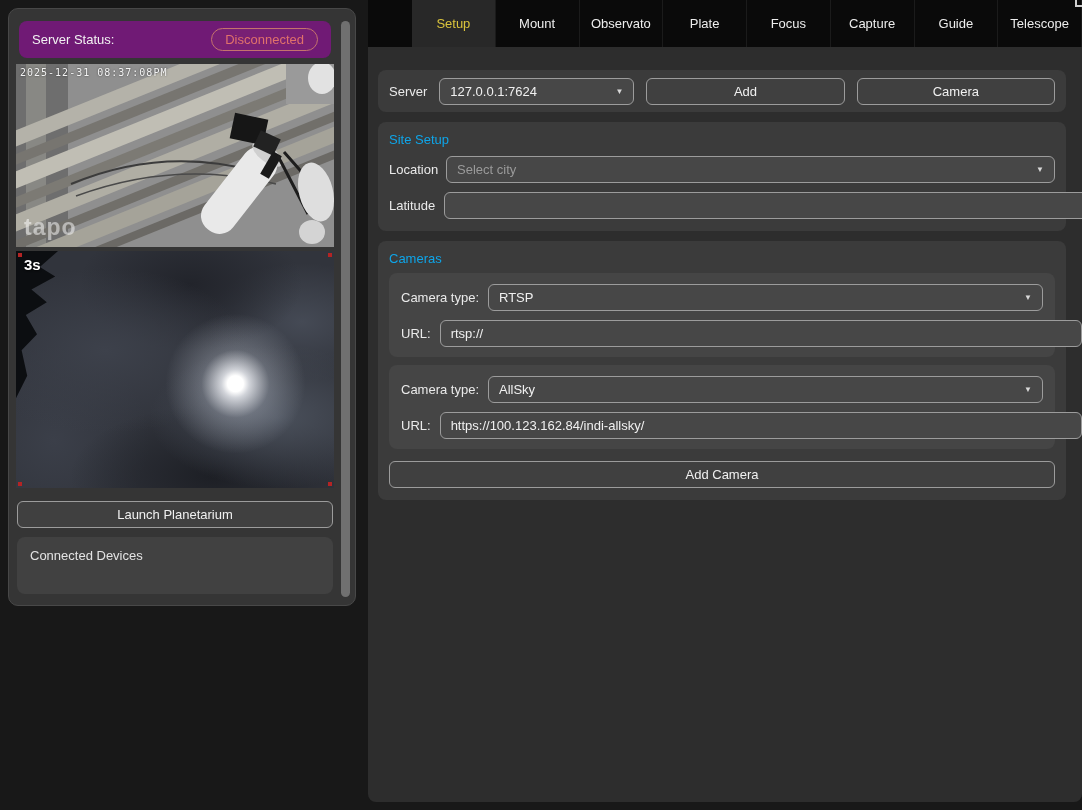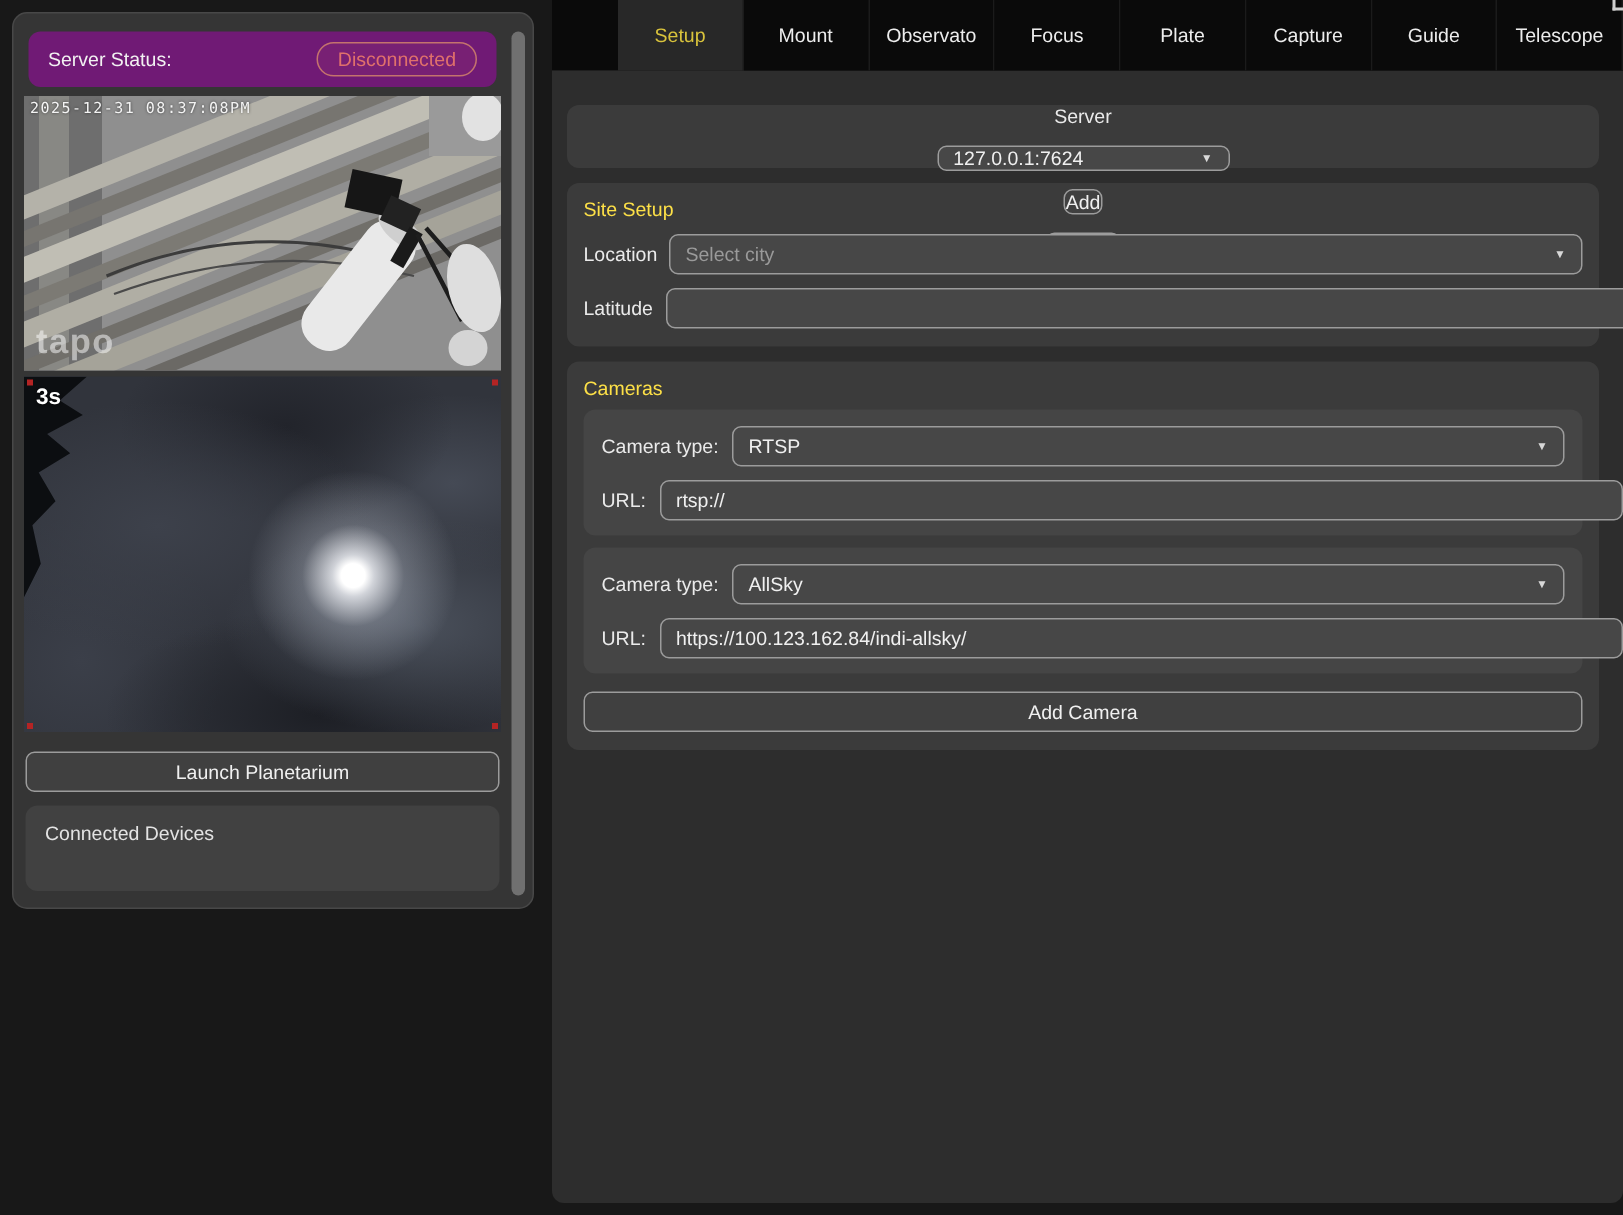--- a/index.html
+++ b/index.html
@@ -89,22 +89,22 @@
     border-right:1px solid #1b1b1b;
   }
   .tab.active { background:#282828; color:#d9c33c; }
   .content {
     height:755px; background:#2d2d2d; border-radius:0 0 8px 8px;
     padding:23px 16px 0 10px;
   }
   .section {
     background:#3b3b3b; border-radius:8px; width:688px;
   }
-  .section.row1 { height:42px; display:flex; align-items:center; gap:12px; padding:0 11px;flex-direction:column; }
-  .section-title { font-size:13px; color:#fde047; }
+  .section.row1 { height:42px; display:flex; align-items:center; gap:12px; padding:0 11px; }
+  .section-title { font-size:13px; color:#0ea5e9; }
   .field-label { font-size:13px; color:#eaeaea; white-space:nowrap; }
   .select, .textinput {
     height:27px; background:#474747; border:1px solid #9c9c9c; border-radius:6px;
     font-size:13px; color:#f0f0f0; display:flex; align-items:center;
     padding:0 10px;
   }
   .select { justify-content:space-between; cursor:pointer; }
   .caret { font-size:8px; color:#d8d8d8; margin-left:8px; }
   input.textinput { display:block; line-height:25px; width:100%; outline:none; }
   input.textinput::placeholder { color:#9a9a9a; }
@@ -188,37 +188,37 @@
 
   </div>
   <div class="sidebar-scrollbar"></div>
 </div>
 
 <div class="main">
   <div class="tabbar">
     <div class="tab active">Setup</div>
     <div class="tab">Mount</div>
     <div class="tab">Observato</div>
+    <div class="tab">Plate</div>
     <div class="tab">Focus</div>
-    <div class="tab">Plate</div>
     <div class="tab">Capture</div>
     <div class="tab">Guide</div>
     <div class="tab">Telescope</div>
   </div>
 
   <div class="content">
 
     <div class="section row1">
       <span class="field-label">Server</span>
       <div class="select srv-select">
         <span>127.0.0.1:7624</span>
         <span class="caret">▼</span>
       </div>
       <div class="btn flex1">Add</div>
-      <div class="btn flex1">Connect</div>
+      <div class="btn flex1">Camera</div>
     </div>
 
     <div class="section site-setup">
       <div class="section-title">Site Setup</div>
       <div class="form-row">
         <span class="field-label" style="width:48px;">Location</span>
         <div class="select flex1">
           <span class="placeholder-text">Select city</span>
           <span class="caret">▼</span>
         </div>

